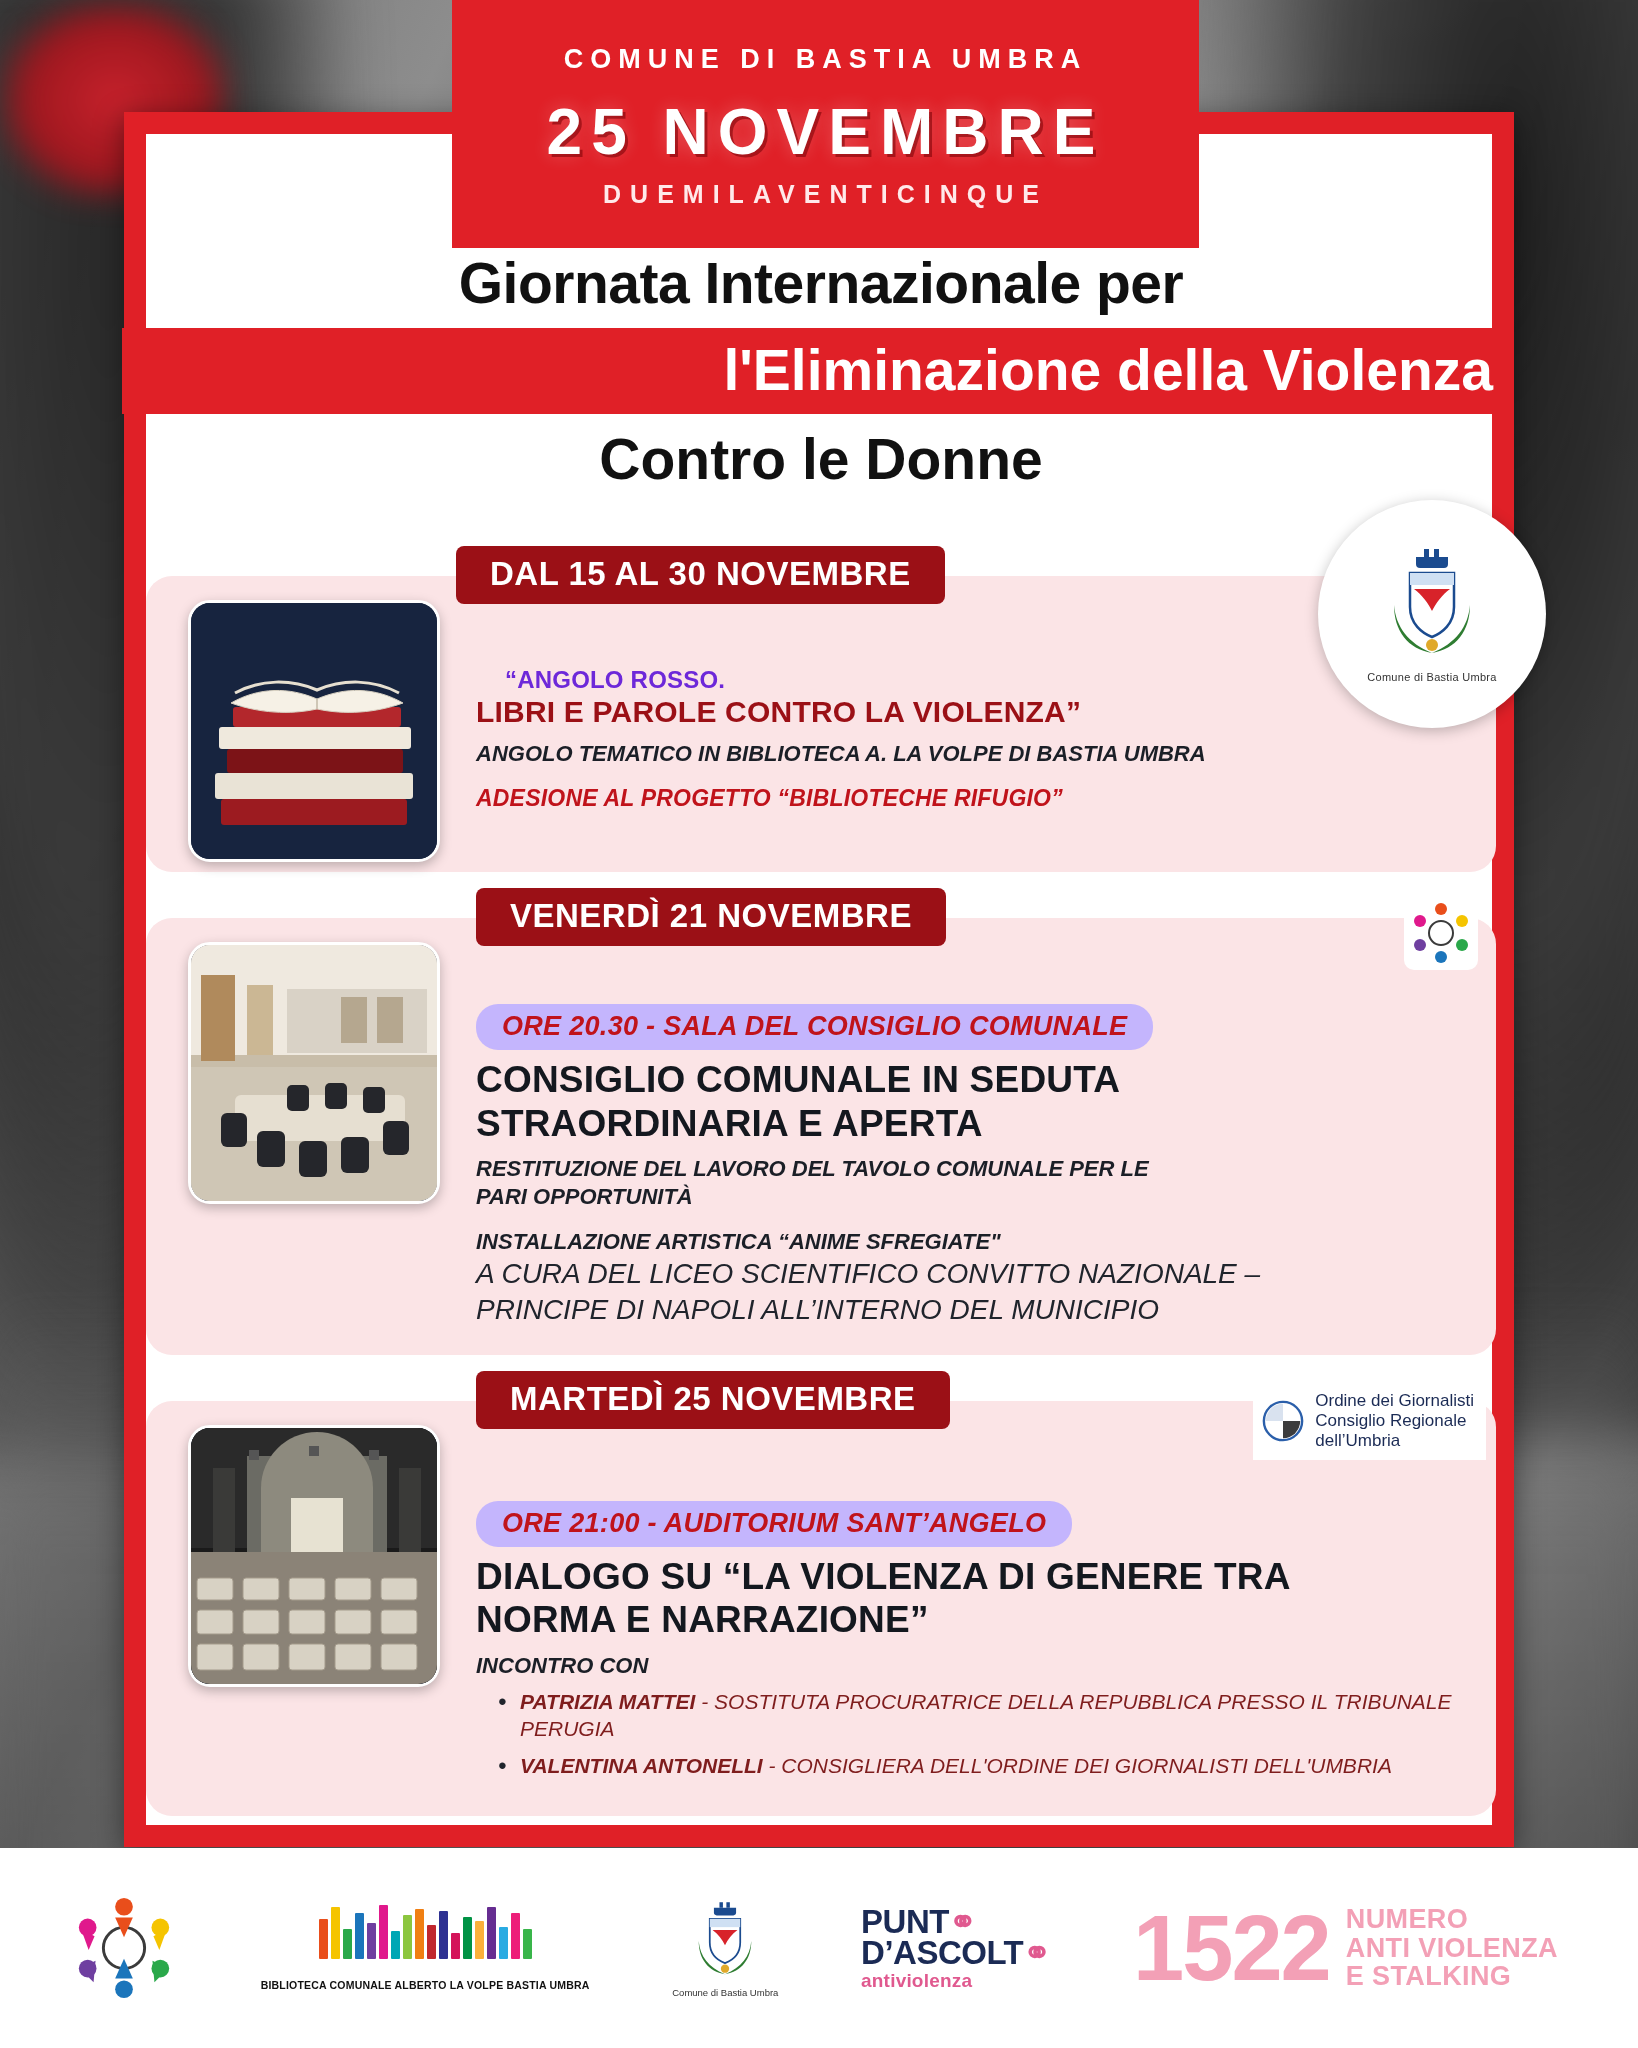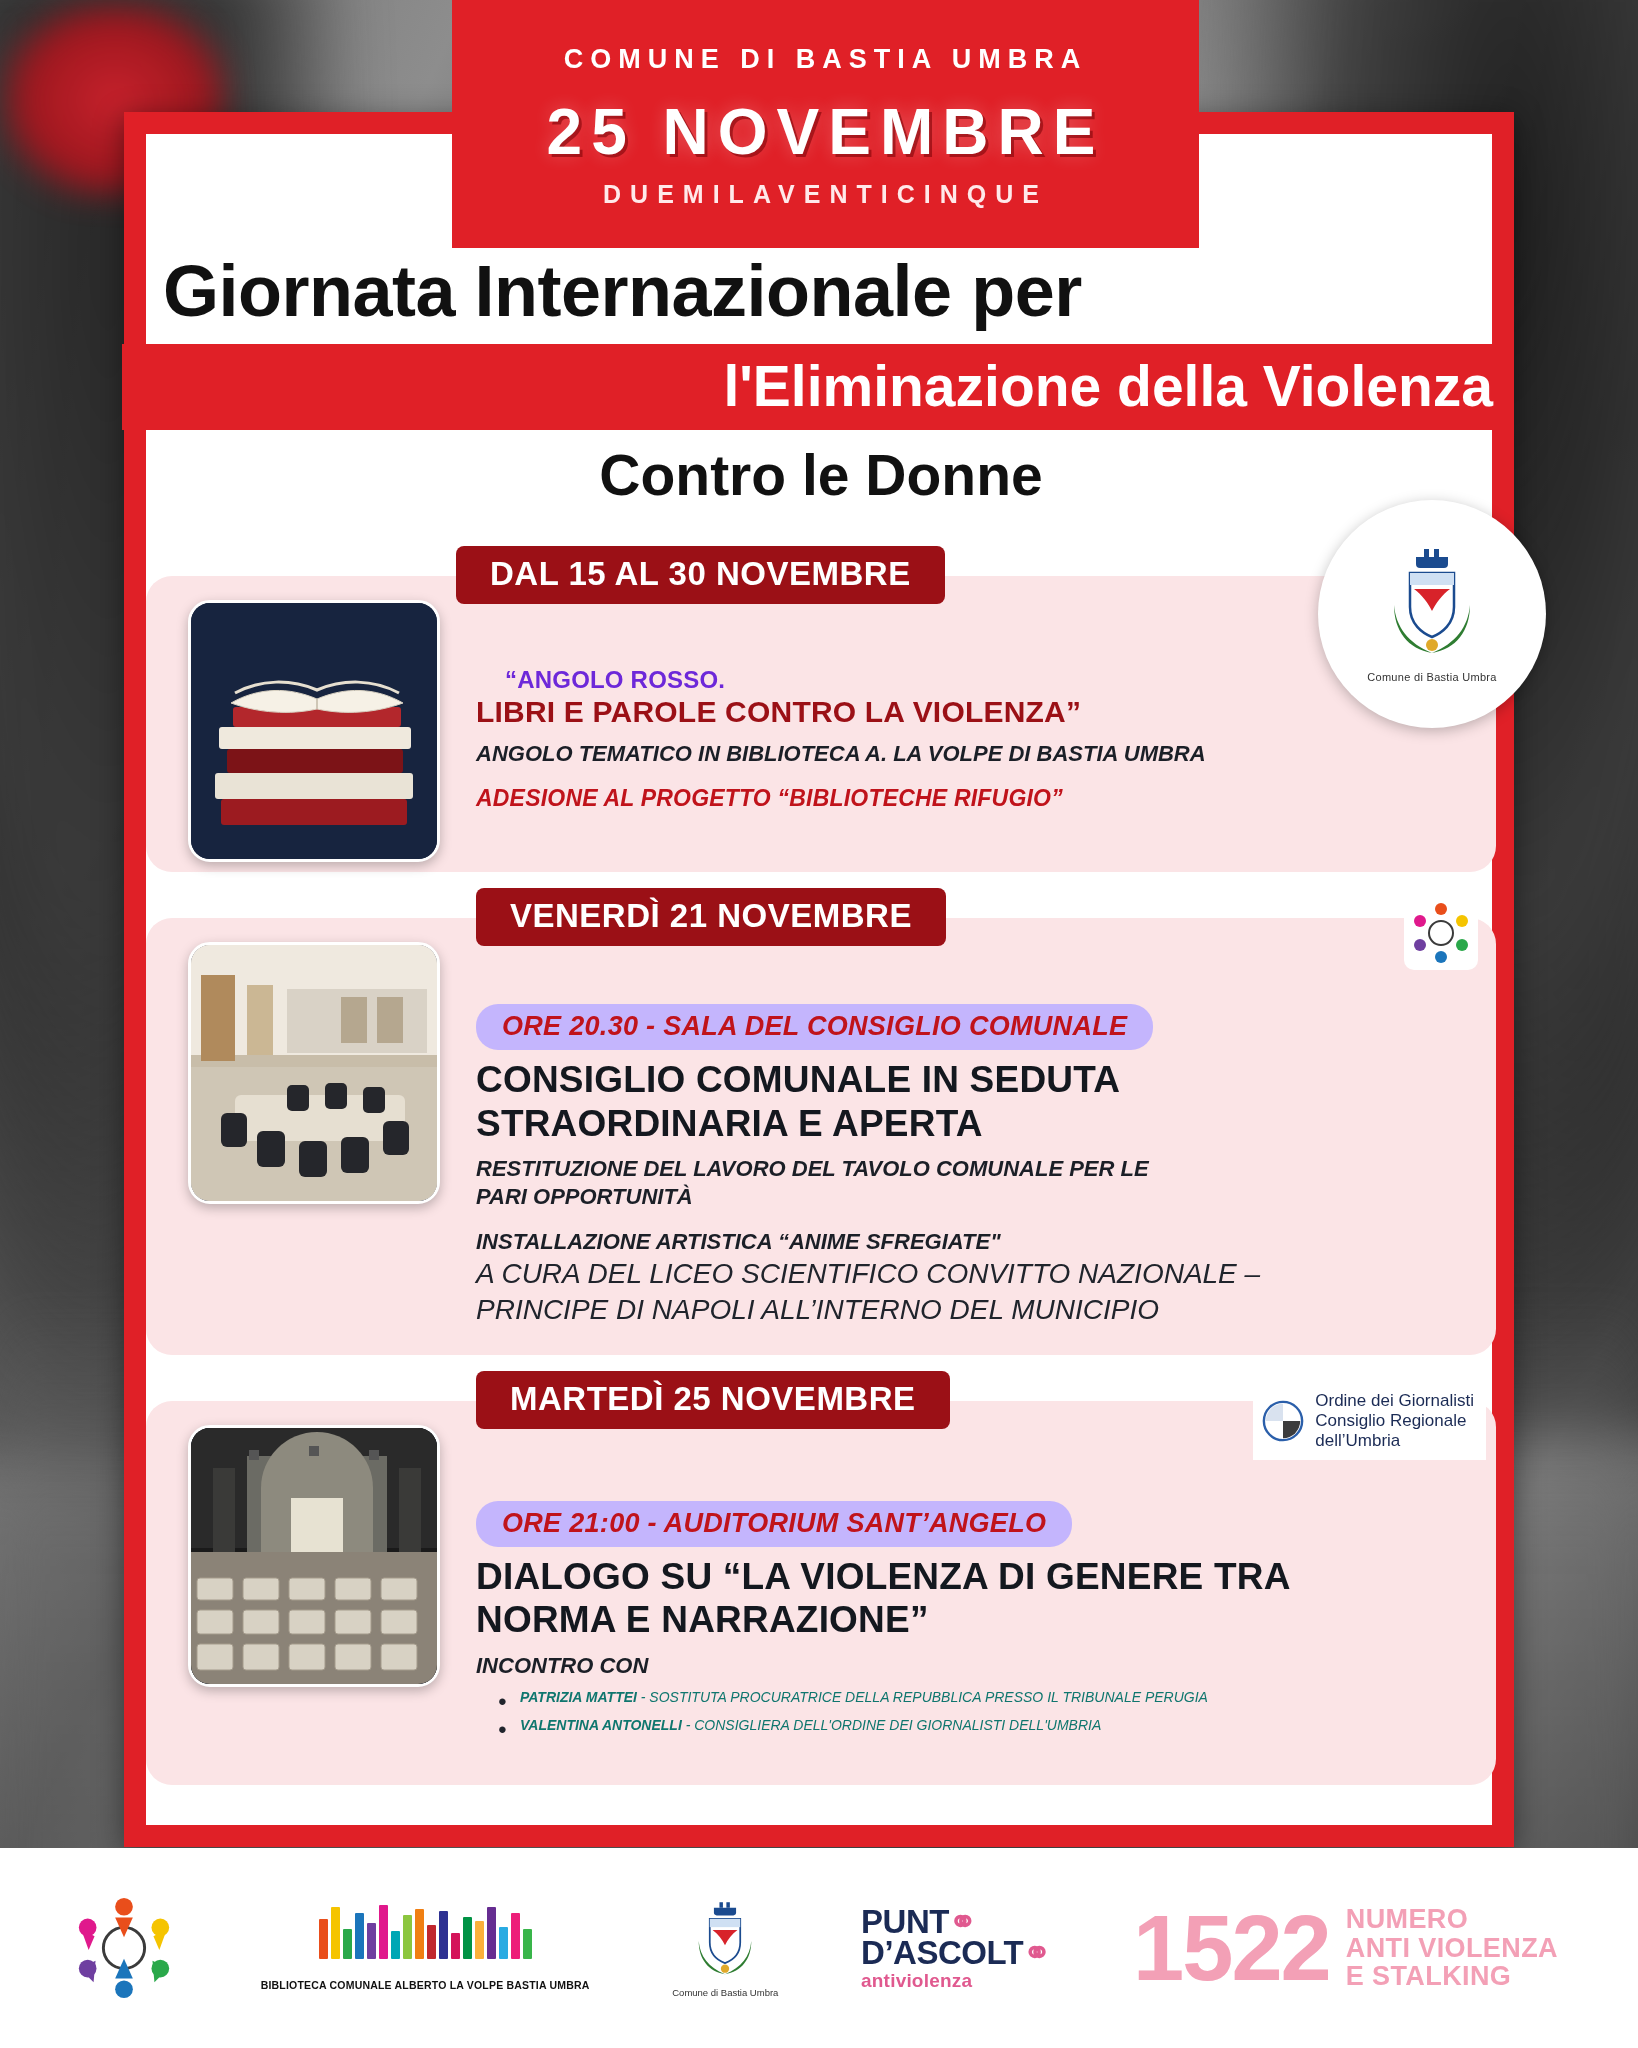--- a/index.html
+++ b/index.html
@@ -87,22 +87,23 @@
     text-align: center;
     color: #ffe9ea;
     font-size: 25px;
     font-weight: bold;
     letter-spacing: 9px;
   }
 
   
   .title-wrap { position: absolute; left: 146px; top: 240px; width: 1350px; z-index: 5; }
   .title1 {
+    text-align: center;
     color: #111;
-    font-size: 72px;
+    font-size: 57px;
     font-weight: bold;
     letter-spacing: -.5px;
     padding: 10px 17px 4px;
   }
   .title2 {
     background: #e02027;
     color: #fff;
     text-align: right;
     font-size: 57px;
     font-weight: bold;
@@ -208,22 +209,22 @@
     font-style: italic;
     letter-spacing: .2px;
   }
   .gap-s { height: 10px; }
   .gap-m { height: 18px; }
 
   ul.people { list-style: none; margin: 10px 0 0 44px; }
   ul.people li {
     position: relative;
     margin-bottom: 10px;
-    color: #0f766e;
-    font-size: 14px;
+    color: #7f1d1d;
+    font-size: 21px;
     font-style: italic;
     line-height: 1.28;
   }
   ul.people li:before {
     content: "•";
     position: absolute; left: -22px; top: -2px;
     font-size: 24px; color: #20242c;
   }
   ul.people li b { font-weight: bold; }
 

